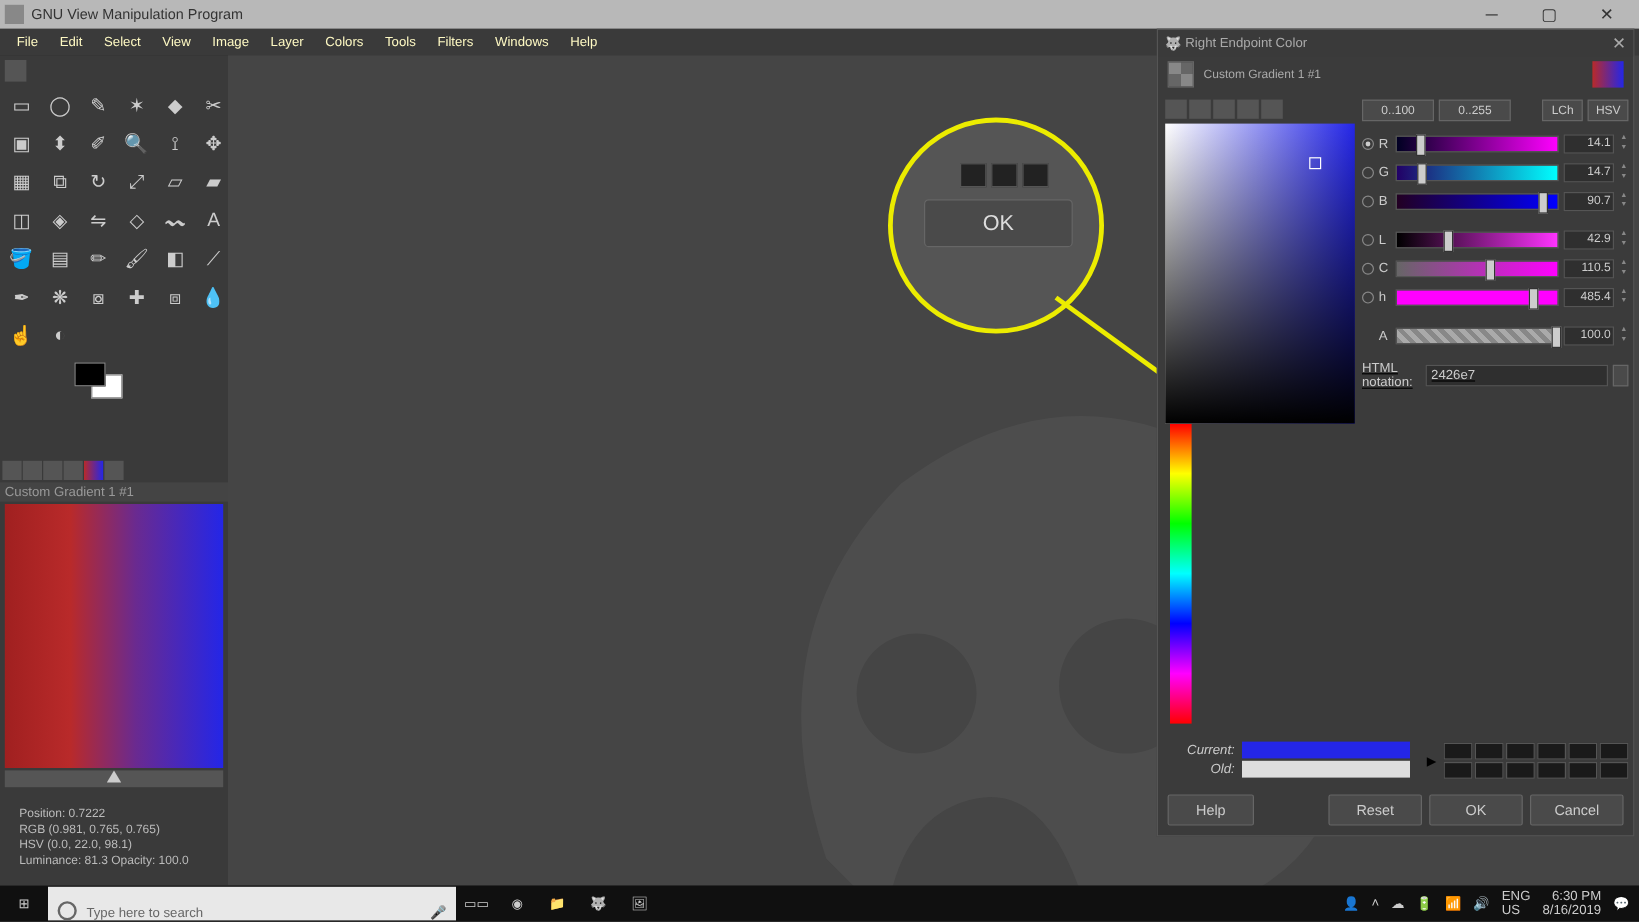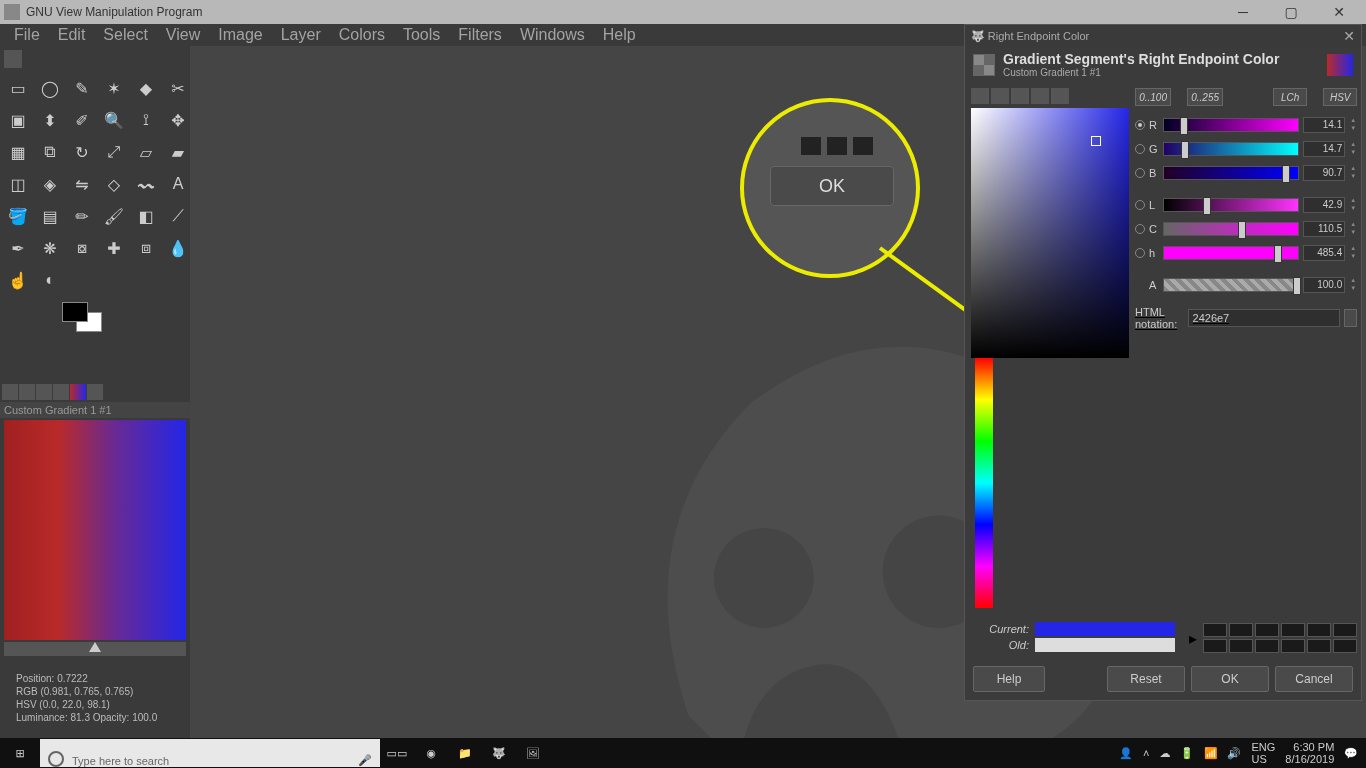--- a/index.html
+++ b/index.html
@@ -7,21 +7,21 @@
 
 
 .titlebar { height: 24px; background: #b8b8b8; display: flex; align-items: center; padding: 0 4px; }
 .titlebar .logo { width: 16px; height: 16px; background: #888; margin-right: 6px; }
 .titlebar .title { font-size: 12px; color: #333; flex: 1; }
 .titlebar .winbtns { display: flex; gap: 18px; margin-right: 8px; }
 .titlebar .winbtn { width: 30px; height: 20px; display: flex; align-items: center; justify-content: center; font-size: 14px; color: #333; }
 
 
 .menubar { height: 22px; background: #3a3a3a; display: flex; align-items: center; padding: 0 6px; gap: 2px; }
-.menubar .item { font-size: 16px; color: #a3a3a3; padding: 2px 8px; }
+.menubar .item { font-size: 11px; color: #fef9c3; padding: 2px 8px; }
 
 
 .toolbox { position: absolute; left: 0; top: 46px; width: 190px; height: 354px; background: #3a3a3a; padding: 4px; }
 .tool-top-tabs { height: 20px; display: flex; gap: 2px; margin-bottom: 4px; }
 .tool-top-tabs .tab { width: 18px; height: 18px; background: #555; }
 .tool-grid { display: grid; grid-template-columns: repeat(6, 28px); gap: 4px; }
 .tool { width: 28px; height: 28px; display: flex; align-items: center; justify-content: center; color: #ccc; font-size: 16px; }
 .color-swatch-area { margin-top: 8px; padding-left: 58px; }
 .color-swatch { position: relative; width: 40px; height: 30px; }
 .color-swatch .fg { position: absolute; width: 26px; height: 20px; background: #000; border: 1px solid #888; top: 0; left: 0; }
@@ -65,21 +65,21 @@
 .dialog .dhead .h2 { font-size: 10px; color: #aaa; }
 .dialog .dhead .preview { width: 26px; height: 22px; background: linear-gradient(90deg, #b92a2a, #2426e7); margin-left: auto; }
 .dialog .body { display: flex; padding: 6px; gap: 6px; }
 .dialog .left-col { width: 190px; }
 .dialog .tabs { display: flex; gap: 2px; margin-bottom: 4px; }
 .dialog .tabs .tb { width: 18px; height: 16px; background: #555; }
 .dialog .sv-area { width: 158px; height: 250px; display: inline-block; vertical-align: top; background: linear-gradient(to bottom, rgba(0,0,0,0), #000), linear-gradient(to right, #fff, #2426e7); position: relative; }
 .dialog .sv-area .cross { position: absolute; top: 28px; right: 28px; width: 10px; height: 10px; border: 1px solid #fff; }
 .dialog .hue-strip { width: 18px; height: 250px; display: inline-block; margin-left: 4px; background: linear-gradient(to bottom, #f00, #ff0, #0f0, #0ff, #00f, #f0f, #f00); }
 .dialog .right-col { flex: 1; display: flex; flex-direction: column; gap: 2px; }
-.dialog .scale-row { display: flex; gap: 16px; margin-bottom: 6px; align-items: center; font-style: italic; }
+.dialog .scale-row { display: flex; gap: 4px; margin-bottom: 6px; align-items: center; }
 .dialog .scale-btn { flex: 1; height: 18px; background: #4a4a4a; border: 1px solid #666; font-size: 10px; color: #ccc; display: flex; align-items: center; justify-content: center; }
 .dialog .slider-row { display: flex; align-items: center; gap: 4px; height: 22px; }
 .dialog .slider-row .radio { width: 10px; height: 10px; border: 1px solid #888; border-radius: 50%; }
 .dialog .slider-row .radio.on::after { content: ""; display: block; width: 4px; height: 4px; background: #ccc; border-radius: 50%; margin: 2px; }
 .dialog .slider-row .lbl { width: 10px; font-size: 11px; color: #ccc; }
 .dialog .slider-row .track { flex: 1; height: 14px; background: linear-gradient(90deg, #000, #f0f); border: 1px solid #555; position: relative; }
 .dialog .slider-row .track.r { background: linear-gradient(90deg, #002, #f0f); }
 .dialog .slider-row .track.g { background: linear-gradient(90deg, #206, #0ff); }
 .dialog .slider-row .track.b { background: linear-gradient(90deg, #202, #00f); }
 .dialog .slider-row .track.l { background: linear-gradient(90deg, #000, #f3f); }
@@ -248,21 +248,20 @@
 
 <div class="dialog">
   <div class="dtitle">
     <span>🐺</span>&nbsp;
     <span>Right Endpoint Color</span>
     <span class="x">✕</span>
   </div>
   <div class="dhead">
     <div class="icon"></div>
     <div class="txt">
-      <div class="h1">Gradient Segment's Right Endpoint Color</div>
       <div class="h2">Custom Gradient 1 #1</div>
     </div>
     <div class="preview"></div>
   </div>
   <div class="body">
     <div class="left-col">
       <div class="tabs">
         <div class="tb"></div>
         <div class="tb"></div>
         <div class="tb"></div>

